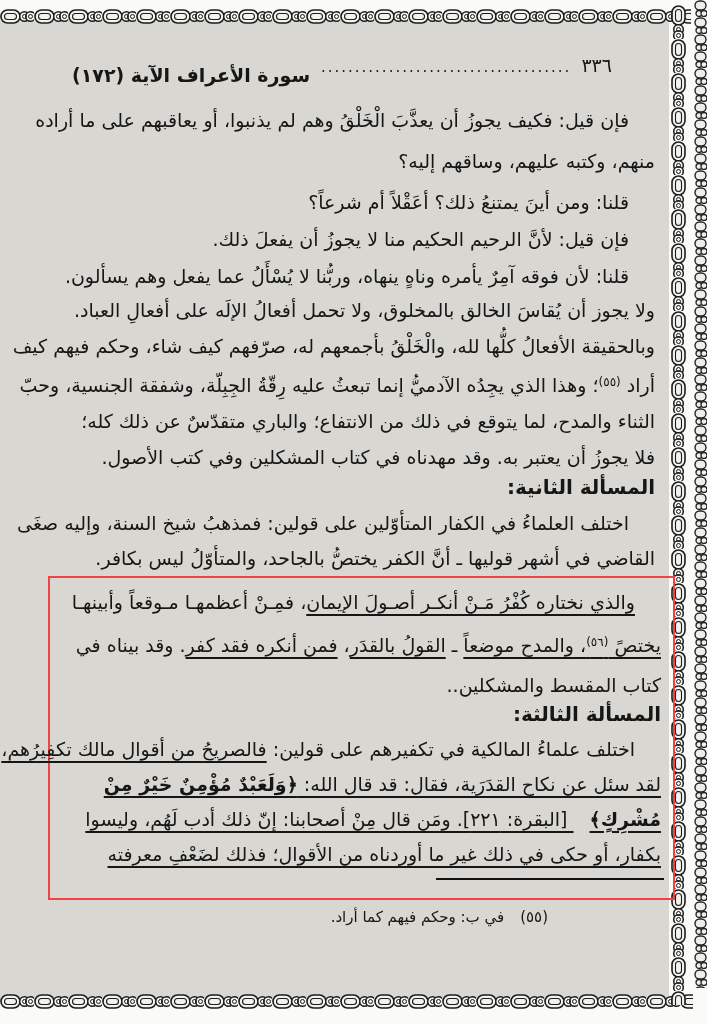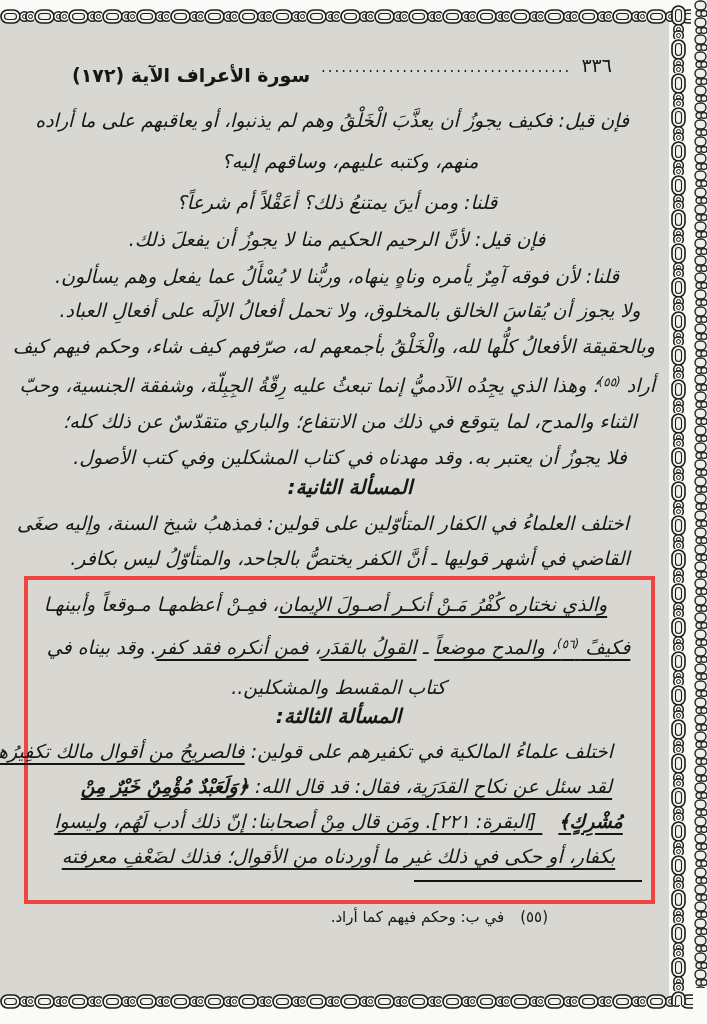--- a/index.html
+++ b/index.html
@@ -26,33 +26,33 @@
   }
   .header .num{font-size:19px;letter-spacing:1px;white-space:nowrap;}
   .header .dots{
     flex:1 1 auto;overflow:hidden;white-space:nowrap;
     font-size:15px;letter-spacing:2px;color:#1d1d1d;
     margin:0 10px;transform:translateY(2px);
   }
   .header .title{font-weight:bold;font-size:19px;white-space:nowrap;margin-top:20px;}
 
   .tblock{position:absolute;left:45px;right:52px;direction:rtl;}
-  .tline{white-space:nowrap;text-align:center;font-size:19px;font-style:italic;}
+  .tline{white-space:nowrap;text-align:right;font-size:19px;}
   .ind{padding-right:26px;}
   .p1{top:100px;}  .p1 .tline{line-height:41px;}
   .p2{top:182px;}  .p2 .tline{line-height:41px;}
   .p3{top:219px;}  .p3 .tline{line-height:41px;}
   .p4{top:256px;}  .p4 .tline{line-height:41px;}
   .p5{top:292px;}  .p5 .tline{line-height:36px;}
   .h2{top:468px;}  .h2 .tline{line-height:38px;font-weight:bold;font-size:20px;}
   .p6{top:506px;}  .p6 .tline{line-height:35px;}
 
   .hbox{
-    position:absolute;left:24px;top:576px;width:623px;height:320px;
-    border:4px solid #ef4444;background:transparent;
+    position:absolute;left:48px;top:576px;width:623px;height:320px;
+    border:2px solid #ef4444;background:transparent;
   }
   .hbox .tblock{left:10px;right:12px;}
   .bp1{top:4px;}   .bp1 .tline{line-height:40px;font-size:19px;}
   .bh3{top:118px;} .bh3 .tline{line-height:36px;font-weight:bold;font-size:20px;}
   .bp2{top:154px;} .bp2 .tline{line-height:35px;font-size:19px;}
   .fnsep{position:absolute;top:300px;right:9px;width:228px;border-top:2px solid #111;}
 
   .u{text-decoration:underline;text-decoration-thickness:1.5px;text-underline-offset:5px;}
   .b{font-weight:bold;margin-left:16px;}
   .sup{font-size:12px;vertical-align:6px;}
@@ -158,21 +158,21 @@
   </div>
 
   <div class="tblock p6">
     <div class="tline ind">اختلف العلماءُ في الكفار المتأوّلين على قولين: فمذهبُ شيخ السنة، وإليه صغَى</div>
     <div class="tline">القاضي في أشهر قوليها ـ أنَّ الكفر يختصُّ بالجاحد، والمتأوّلُ ليس بكافر.</div>
   </div>
 
   <div class="hbox">
     <div class="tblock bp1">
       <div class="tline ind"><span class="u">والذي نختاره كُفْرُ مَـنْ أنكـر أصـولَ الإيمان</span><span>، فمِـنْ أعظمهـا مـوقعاً وأبينهـا</span></div>
-      <div class="tline"><span class="u">فكيفً </span><span class="sup u">(٥٦)</span><span class="u">، والمدح موضعاً</span><span> ـ </span><span class="u">القولُ بالقدَر</span><span>، </span><span class="u">فمن أنكره فقد كفر</span><span>. وقد بيناه في</span></div>
+      <div class="tline"><span class="u">يختصً </span><span class="sup u">(٥٦)</span><span class="u">، والمدح موضعاً</span><span> ـ </span><span class="u">القولُ بالقدَر</span><span>، </span><span class="u">فمن أنكره فقد كفر</span><span>. وقد بيناه في</span></div>
       <div class="tline">كتاب المقسط والمشكلين..</div>
     </div>
 
     <div class="tblock bh3">
       <div class="tline">المسألة الثالثة:</div>
     </div>
 
     <div class="tblock bp2">
       <div class="tline ind"><span>اختلف علماءُ المالكية في تكفيرهم على قولين: </span><span class="u">فالصريحُ من أقوال مالك تكفِيرُهم،</span></div>
       <div class="tline"><span class="u">لقد سئل عن نكاح القدَرَية، فقال: قد قال الله: </span><span class="b u">﴿وَلَعَبْدٌ مُؤْمِنٌ خَيْرٌ مِنْ</span></div>

